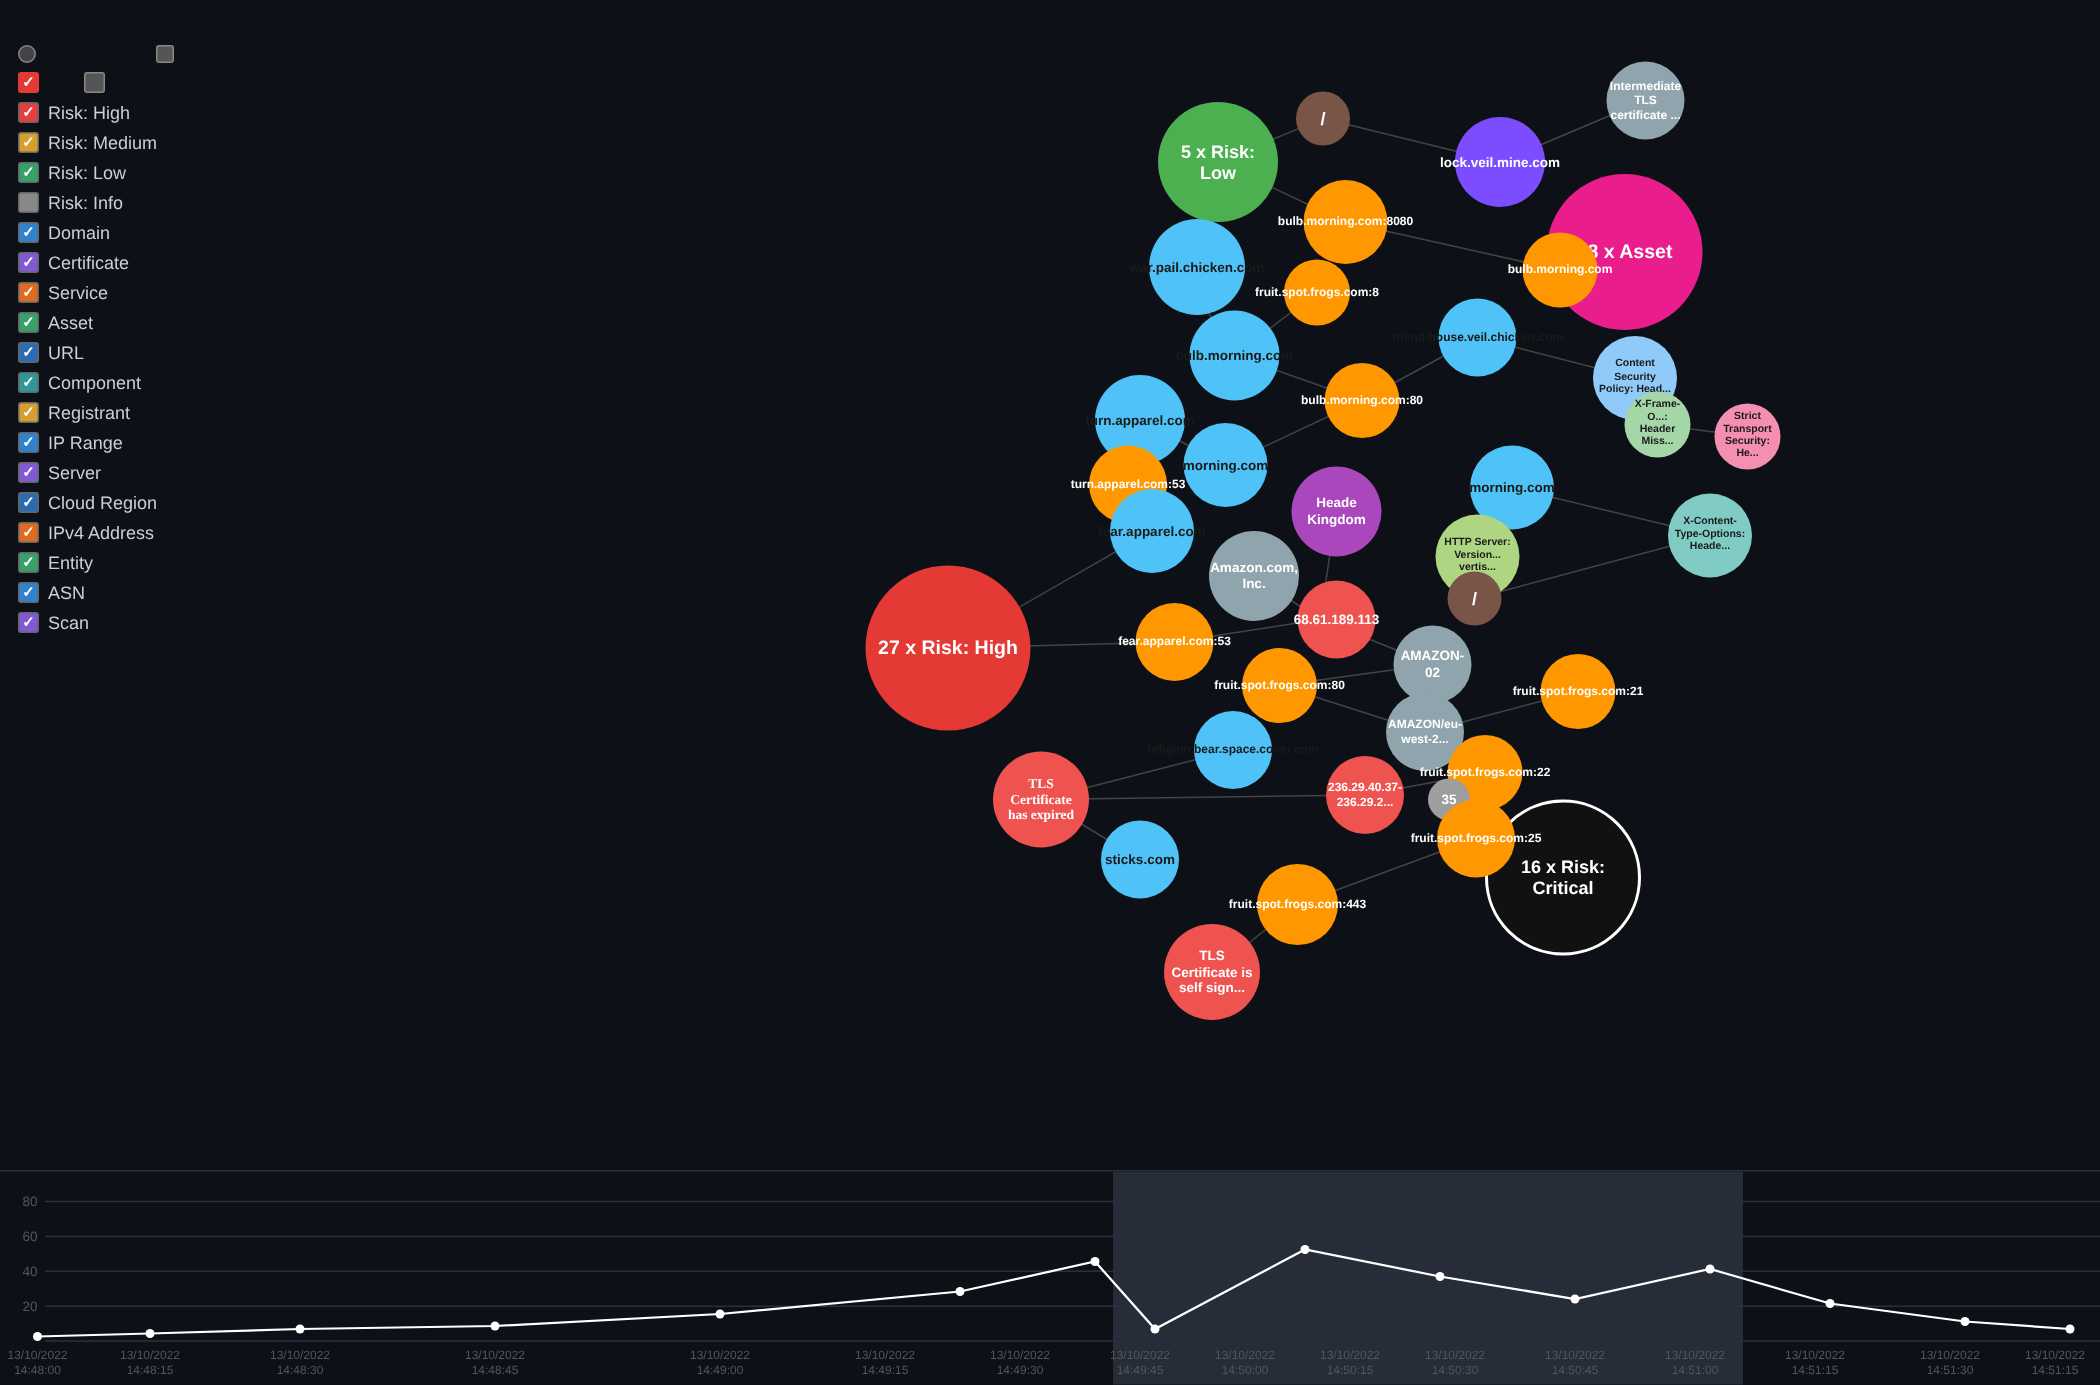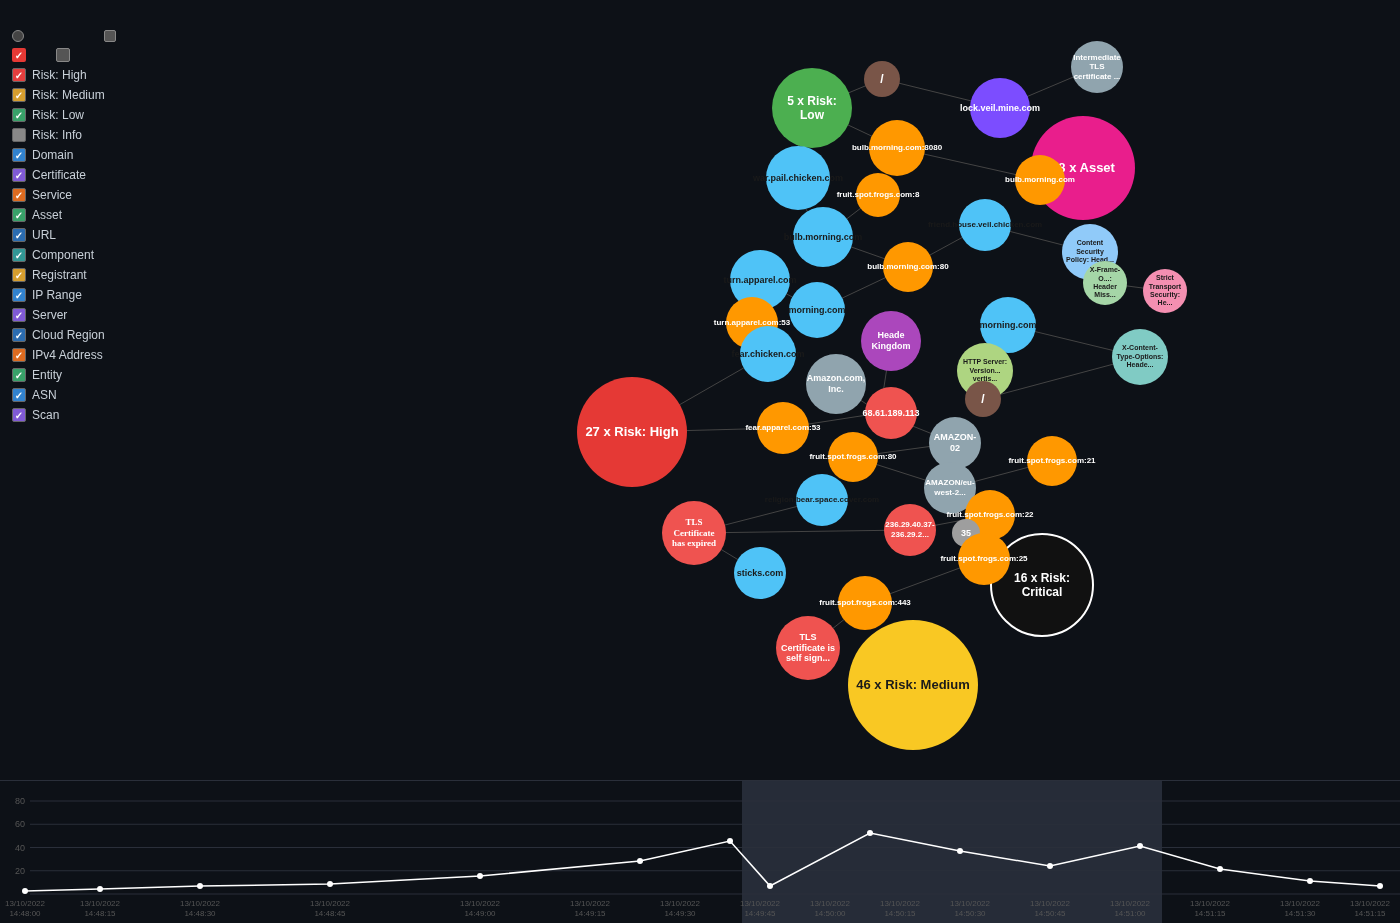--- a/index.html
+++ b/index.html
@@ -242,42 +242,41 @@
       <line x1="990" y1="515" x2="910" y2="530" stroke="#444" stroke-width="1" marker-end="url(#arrow)"></line>
       <line x1="760" y1="573" x2="694" y2="533" stroke="#444" stroke-width="1" marker-end="url(#arrow)"></line>
       <line x1="984" y1="559" x2="865" y2="603" stroke="#444" stroke-width="1" marker-end="url(#arrow)"></line>
       <line x1="865" y1="603" x2="808" y2="648" stroke="#444" stroke-width="1" marker-end="url(#arrow)"></line>
       <line x1="1008" y1="325" x2="1140" y2="357" stroke="#444" stroke-width="1" marker-end="url(#arrow)"></line>
       <line x1="983" y1="399" x2="1140" y2="357" stroke="#444" stroke-width="1" marker-end="url(#arrow)"></line>
       <line x1="1097" y1="67" x2="1000" y2="108" stroke="#444" stroke-width="1" marker-end="url(#arrow)"></line>
     </svg>
 
 <div class="node" style="left: 632px; top: 432px; width: 110px; height: 110px; background: rgb(229, 57, 53); font-size: 13px; color: rgb(255, 255, 255); padding: 4px; line-height: 1.2;">27 x Risk: High</div>
-    <div class="node" style="left: 913px; top: 685px; width: 130px; height: 130px; background: rgb(249, 200, 35); font-size: 13px; color: rgb(26, 26, 26); padding: 4px; line-height: 1.2;">46 x Risk: Medium</div>
     <div class="node" style="left: 1042px; top: 585px; width: 104px; height: 104px; background: rgb(17, 17, 17); font-size: 12px; color: rgb(255, 255, 255); border: 2px solid rgb(255, 255, 255); padding: 4px; line-height: 1.2;">16 x Risk: Critical</div>
     <div class="node" style="left: 812px; top: 108px; width: 80px; height: 80px; background: rgb(76, 175, 80); font-size: 12px; color: rgb(255, 255, 255); padding: 4px; line-height: 1.2;">5 x Risk: Low</div>
     <div class="node" style="left: 1083px; top: 168px; width: 104px; height: 104px; background: rgb(233, 30, 140); font-size: 13px; color: rgb(255, 255, 255); padding: 4px; line-height: 1.2;">48 x Asset</div>
     <div class="node" style="left: 798px; top: 178px; width: 64px; height: 64px; background: rgb(79, 195, 247); font-size: 9px; color: rgb(26, 26, 26); padding: 4px; line-height: 1.2;">war.pail.chicken.com</div>
     <div class="node" style="left: 1000px; top: 108px; width: 60px; height: 60px; background: rgb(124, 77, 255); font-size: 9px; color: rgb(255, 255, 255); padding: 4px; line-height: 1.2;">lock.veil.mine.com</div>
     <div class="node" style="left: 897px; top: 148px; width: 56px; height: 56px; background: rgb(255, 152, 0); font-size: 8px; color: rgb(255, 255, 255); padding: 4px; line-height: 1.2;">bulb.morning.com:8080</div>
     <div class="node" style="left: 1040px; top: 180px; width: 50px; height: 50px; background: rgb(255, 152, 0); font-size: 8px; color: rgb(255, 255, 255); padding: 4px; line-height: 1.2;">bulb.morning.com</div>
     <div class="node" style="left: 882px; top: 79px; width: 36px; height: 36px; background: rgb(121, 85, 72); font-size: 12px; color: rgb(255, 255, 255); padding: 4px; line-height: 1.2;">/</div>
     <div class="node" style="left: 878px; top: 195px; width: 44px; height: 44px; background: rgb(255, 152, 0); font-size: 8px; color: rgb(255, 255, 255); padding: 4px; line-height: 1.2;">fruit.spot.frogs.com:8</div>
     <div class="node" style="left: 823px; top: 237px; width: 60px; height: 60px; background: rgb(79, 195, 247); font-size: 9px; color: rgb(26, 26, 26); padding: 4px; line-height: 1.2;">bulb.morning.com</div>
     <div class="node" style="left: 908px; top: 267px; width: 50px; height: 50px; background: rgb(255, 152, 0); font-size: 8px; color: rgb(255, 255, 255); padding: 4px; line-height: 1.2;">bulb.morning.com:80</div>
     <div class="node" style="left: 985px; top: 225px; width: 52px; height: 52px; background: rgb(79, 195, 247); font-size: 8px; color: rgb(26, 26, 26); padding: 4px; line-height: 1.2;">friend.house.veil.chicken.com</div>
     <div class="node" style="left: 1090px; top: 252px; width: 56px; height: 56px; background: rgb(144, 202, 249); font-size: 7px; color: rgb(26, 26, 26); padding: 4px; line-height: 1.2;">Content Security Policy: Head...</div>
     <div class="node" style="left: 1105px; top: 283px; width: 44px; height: 44px; background: rgb(165, 214, 167); font-size: 7px; color: rgb(26, 26, 26); padding: 4px; line-height: 1.2;">X-Frame-O...: Header Miss...</div>
     <div class="node" style="left: 1165px; top: 291px; width: 44px; height: 44px; background: rgb(244, 143, 177); font-size: 7px; color: rgb(26, 26, 26); padding: 4px; line-height: 1.2;">Strict Transport Security: He...</div>
     <div class="node" style="left: 760px; top: 280px; width: 60px; height: 60px; background: rgb(79, 195, 247); font-size: 9px; color: rgb(26, 26, 26); padding: 4px; line-height: 1.2;">turn.apparel.com</div>
     <div class="node" style="left: 817px; top: 310px; width: 56px; height: 56px; background: rgb(79, 195, 247); font-size: 9px; color: rgb(26, 26, 26); padding: 4px; line-height: 1.2;">morning.com</div>
     <div class="node" style="left: 1008px; top: 325px; width: 56px; height: 56px; background: rgb(79, 195, 247); font-size: 9px; color: rgb(26, 26, 26); padding: 4px; line-height: 1.2;">morning.com</div>
     <div class="node" style="left: 1140px; top: 357px; width: 56px; height: 56px; background: rgb(128, 203, 196); font-size: 7px; color: rgb(26, 26, 26); padding: 4px; line-height: 1.2;">X-Content-Type-Options: Heade...</div>
     <div class="node" style="left: 752px; top: 323px; width: 52px; height: 52px; background: rgb(255, 152, 0); font-size: 8px; color: rgb(255, 255, 255); padding: 4px; line-height: 1.2;">turn.apparel.com:53</div>
-    <div class="node" style="left: 768px; top: 354px; width: 56px; height: 56px; background: rgb(79, 195, 247); font-size: 9px; color: rgb(26, 26, 26); padding: 4px; line-height: 1.2;">fear.chicken.com</div>
+    <div class="node" style="left: 768px; top: 354px; width: 56px; height: 56px; background: rgb(79, 195, 247); font-size: 9px; color: rgb(26, 26, 26); padding: 4px; line-height: 1.2;">fear.apparel.com</div>
     <div class="node" style="left: 891px; top: 341px; width: 60px; height: 60px; background: rgb(171, 71, 188); font-size: 9px; color: rgb(255, 255, 255); padding: 4px; line-height: 1.2;">Heade Kingdom</div>
     <div class="node" style="left: 985px; top: 371px; width: 56px; height: 56px; background: rgb(174, 213, 129); font-size: 7px; color: rgb(26, 26, 26); padding: 4px; line-height: 1.2;">HTTP Server: Version... vertis...</div>
     <div class="node" style="left: 836px; top: 384px; width: 60px; height: 60px; background: rgb(144, 164, 174); font-size: 9px; color: rgb(255, 255, 255); padding: 4px; line-height: 1.2;">Amazon.com, Inc.</div>
     <div class="node" style="left: 983px; top: 399px; width: 36px; height: 36px; background: rgb(121, 85, 72); font-size: 12px; color: rgb(255, 255, 255); padding: 4px; line-height: 1.2;">/</div>
     <div class="node" style="left: 880px; top: 413px; width: 52px; height: 52px; background: rgb(239, 83, 80); font-size: 9px; color: rgb(255, 255, 255); padding: 4px; line-height: 1.2; margin-left: 11px;">68.61.189.113</div>
     <div class="node" style="left: 783px; top: 428px; width: 52px; height: 52px; background: rgb(255, 152, 0); font-size: 8px; color: rgb(255, 255, 255); padding: 4px; line-height: 1.2;">fear.apparel.com:53</div>
     <div class="node" style="left: 955px; top: 443px; width: 52px; height: 52px; background: rgb(144, 164, 174); font-size: 9px; color: rgb(255, 255, 255); padding: 4px; line-height: 1.2;">AMAZON-02</div>
     <div class="node" style="left: 853px; top: 457px; width: 50px; height: 50px; background: rgb(255, 152, 0); font-size: 8px; color: rgb(255, 255, 255); padding: 4px; line-height: 1.2;">fruit.spot.frogs.com:80</div>
     <div class="node" style="left: 950px; top: 488px; width: 52px; height: 52px; background: rgb(144, 164, 174); font-size: 8px; color: rgb(255, 255, 255); padding: 4px; line-height: 1.2;">AMAZON/eu-west-2...</div>
     <div class="node" style="left: 1052px; top: 461px; width: 50px; height: 50px; background: rgb(255, 152, 0); font-size: 8px; color: rgb(255, 255, 255); padding: 4px; line-height: 1.2;">fruit.spot.frogs.com:21</div>

